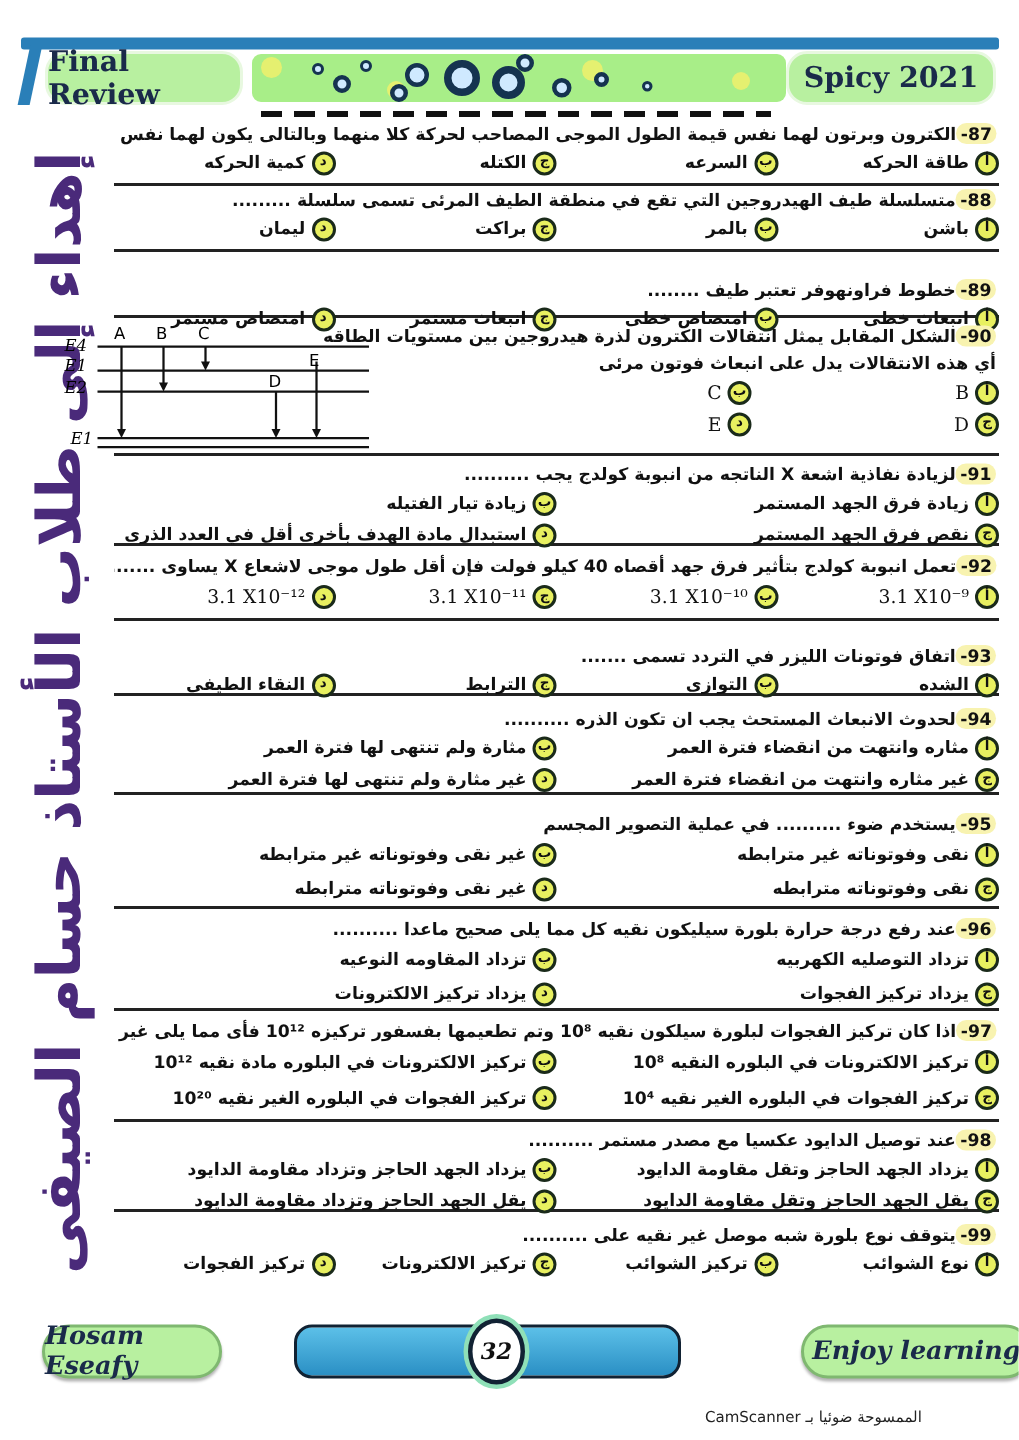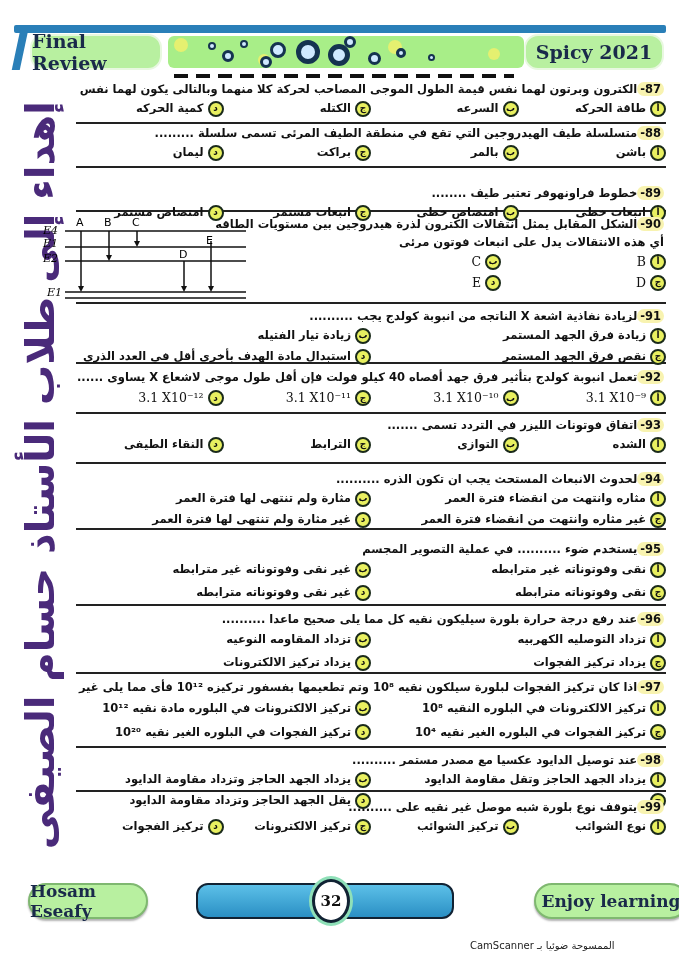--- a/index.html
+++ b/index.html
@@ -23,21 +23,21 @@
   .qtext { font-size: 11.5px; font-weight: bold; line-height: 18px; padding-right: 2px; white-space: nowrap; overflow: hidden; }
   .qnum { background: #f8f3b0; border-radius: 9px; padding: 0 3px; }
   .opts { display: grid; grid-template-columns: repeat(4, 1fr); font-size: 11.5px; font-weight: bold; line-height: 21px; }
   .opts.two { grid-template-columns: repeat(2, 1fr); }
   .opt { display: flex; align-items: center; gap: 4px; white-space: nowrap; }
   .mark { width: 16px; height: 16px; border-radius: 50%; background: #e8f060; border: 2px solid #1a2a1a; display: inline-flex; align-items: center; justify-content: center; font-size: 9px; font-weight: bold; flex: none; }
   .latin { font-family: "DejaVu Serif", serif; direction: ltr; font-weight: normal; font-size: 12.5px; }
   .q90 { height: 92px; }
   .diagram { position: absolute; left: -60px; top: 2px; width: 210px; height: 90px; direction: ltr; }
 
-  .footer { position: absolute; top: 883px; left: 0; width: 679px; height: 40px; }
+  .footer { position: absolute; top: 883px; left: 0; width: 679px; height: 40px; font-style: italic; }
   .fpill { position: absolute; top: 0; height: 36px; background: #b8f0a0; border-radius: 18px; border: 2px solid #7fb870; display: flex; align-items: center; justify-content: center; font-family: "DejaVu Serif", serif; font-weight: bold; font-size: 17px; color: #1a2a4a; box-shadow: 0 2px 2px rgba(0,0,0,.3); }
   .fpill.left { left: 28px; width: 120px; }
   .fpill.right { left: 494px; width: 154px; margin-left: 40px; }
   .pagebar { position: absolute; left: 196px; top: 0; width: 258px; height: 36px; background: linear-gradient(#5cc0e8,#2a8fc4); border-radius: 12px; border: 2px solid #123; }
   .pagenum { position: absolute; left: 312px; top: -4px; width: 38px; height: 44px; background: #fff; border-radius: 50%; border: 3px solid #123; box-shadow: 0 0 0 3px #8fe0b8; display: flex; align-items: center; justify-content: center; font-family: "DejaVu Serif", serif; font-weight: bold; font-size: 15px; }
   .scanner { position: absolute; top: 940px; left: 470px; font-size: 10px; color: #222; direction: rtl; }
 </style>
 </head>
 <body>
 
@@ -234,21 +234,21 @@
           <span class="latin">3.1 X10⁻¹¹</span>
         </div>
       <div class="opt">
           <span class="mark">د</span>
           <span class="latin">3.1 X10⁻¹²</span>
         </div>
     </div>
   </div>
 
   <div class="q" style="height:50px">
-    <div class="qtext" style="padding-top:2px"><span class="qnum">93-</span><span>اتفاق فوتونات الليزر في التردد تسمى .......</span></div>
+    <div class="qtext" style="padding-top:14px"><span class="qnum">93-</span><span>اتفاق فوتونات الليزر في التردد تسمى .......</span></div>
     <div class="opts">
       <div class="opt">
           <span class="mark">أ</span>
           <span>الشده</span>
         </div>
       <div class="opt">
           <span class="mark">ب</span>
           <span>التوازى</span>
         </div>
       <div class="opt">
@@ -343,33 +343,34 @@
           <span class="mark">ج</span>
           <span>تركيز الفجوات في البلوره الغير نقيه 10⁴</span>
         </div>
       <div class="opt">
           <span class="mark">د</span>
           <span>تركيز الفجوات في البلوره الغير نقيه 10²⁰</span>
         </div>
     </div>
   </div>
 
-  <div class="q" style="height:44px">
+  <div class="q" style="height:60px">
     <div class="qtext" style="padding-top:3px"><span class="qnum">98-</span><span>عند توصيل الدايود عكسيا مع مصدر مستمر ..........</span></div>
     <div class="opts two">
       <div class="opt">
           <span class="mark">أ</span>
           <span>يزداد الجهد الحاجز وتقل مقاومة الدايود</span>
         </div>
       <div class="opt">
           <span class="mark">ب</span>
           <span>يزداد الجهد الحاجز وتزداد مقاومة الدايود</span>
         </div>
       <div class="opt">
           <span class="mark">ج</span>
+          <span>يقل الجهد الحاجز وتقل مقاومة الدايود</span>
         </div>
       <div class="opt">
           <span class="mark">د</span>
           <span>يقل الجهد الحاجز وتزداد مقاومة الدايود</span>
         </div>
     </div>
   </div>
 
   <div class="q" style="height:44px;border-bottom:none">
     <div class="qtext" style="padding-top:6px"><span class="qnum">99-</span><span>يتوقف نوع بلورة شبه موصل غير نقيه على ..........</span></div>

